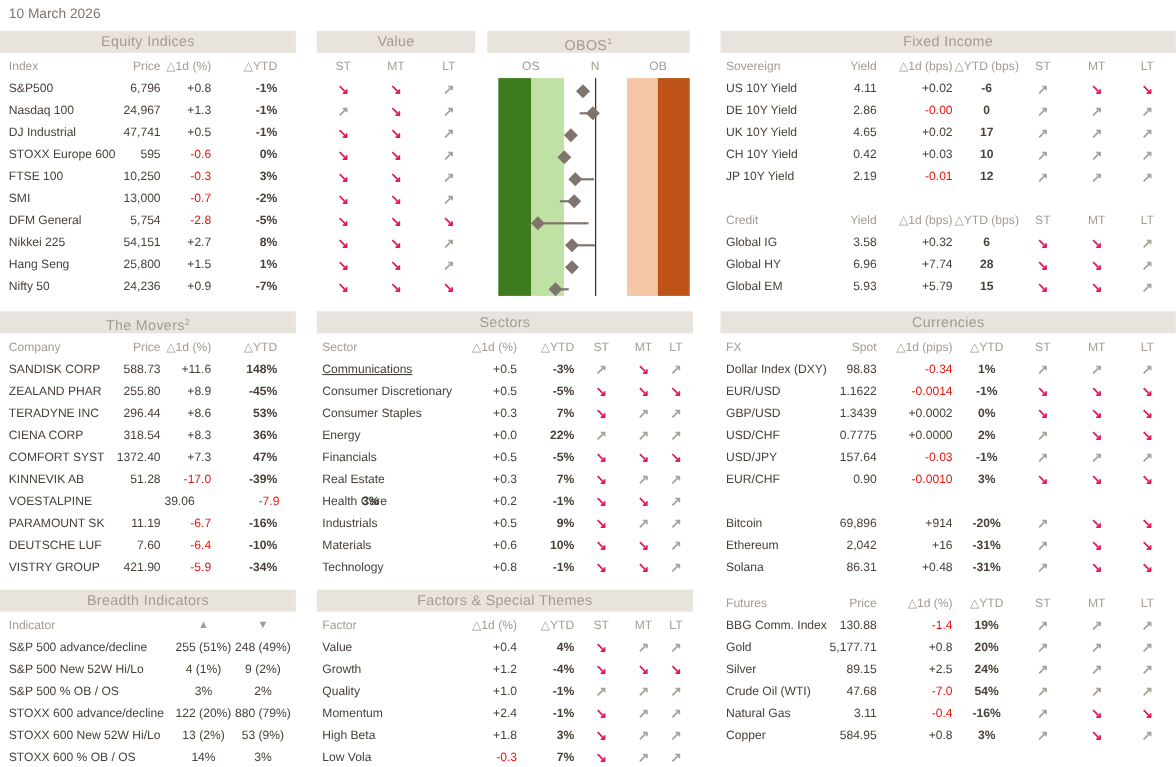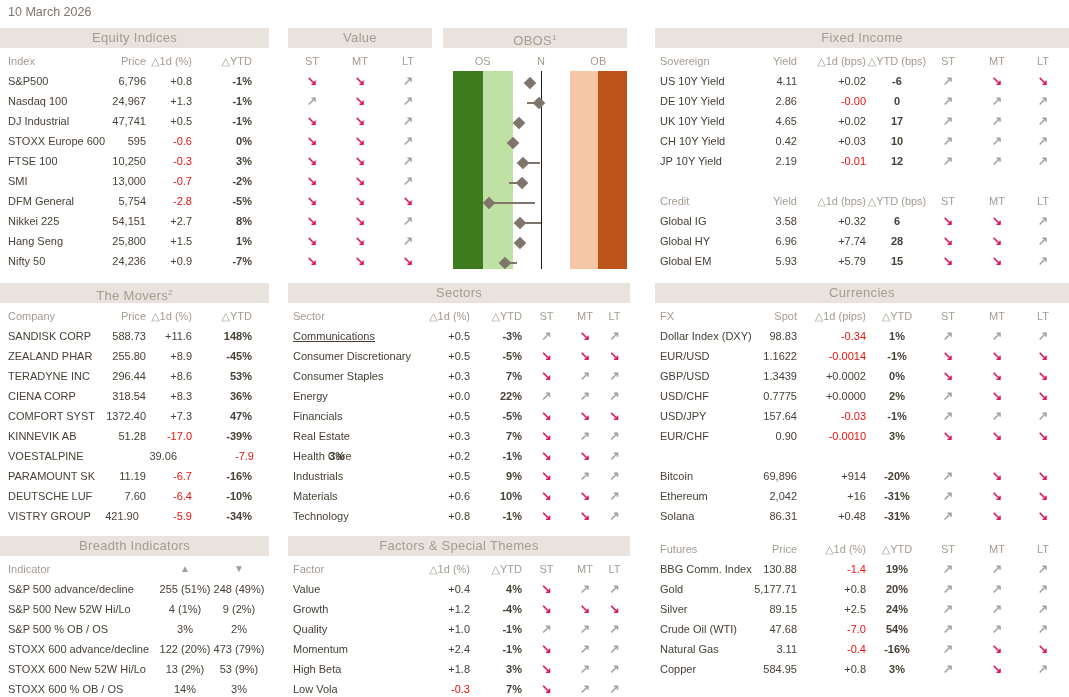--- a/index.html
+++ b/index.html
@@ -360,21 +360,21 @@
           <span class="cell ar ytd" style="width: 60px;">-16%</span>
         </div>
         <div class="t-row" style="padding-left: 8px;">
           <span class="cell al" style="width: 90px;">DEUTSCHE LUF</span>
           <span class="cell ar" style="width: 48px;">7.60</span>
           <span class="cell ar neg" style="width: 46px;">-6.4</span>
           <span class="cell ar ytd" style="width: 60px;">-10%</span>
         </div>
         <div class="t-row" style="padding-left: 8px;">
           <span class="cell al" style="width: 90px;">VISTRY GROUP</span>
-          <span class="cell ar" style="width: 48px; text-align: center;">421.90</span>
+          <span class="cell ar" style="width: 48px;">421.90</span>
           <span class="cell ar neg" style="width: 46px;">-5.9</span>
           <span class="cell ar ytd" style="width: 60px;">-34%</span>
         </div>
       </div>
     </section>
   <section class="panel" style="left:288px;top:283px;width:342px">
       <div class="panel-title">Sectors</div>
       <div class="content">
         <div class="t-row t-hdr" style="padding-left: 5px;">
           <span class="cell al" style="width: 132px;">Sector</span>
@@ -581,21 +581,21 @@
           <span class="cell ac" style="width: 54px;">9 (2%)</span>
         </div>
         <div class="t-row" style="padding-left: 8px;">
           <span class="cell al" style="width: 150px;">S&amp;P 500 % OB / OS</span>
           <span class="cell ac" style="width: 54px;">3%</span>
           <span class="cell ac" style="width: 54px;">2%</span>
         </div>
         <div class="t-row" style="padding-left: 8px;">
           <span class="cell al" style="width: 150px;">STOXX 600 advance/decline</span>
           <span class="cell ac" style="width: 54px;">122 (20%)</span>
-          <span class="cell ac" style="width: 54px;">473 (79%)</span>
+          <span class="cell ac" style="width: 54px;">880 (79%)</span>
         </div>
         <div class="t-row" style="padding-left: 8px;">
           <span class="cell al" style="width: 150px;">STOXX 600 New 52W Hi/Lo</span>
           <span class="cell ac" style="width: 54px;">13 (2%)</span>
           <span class="cell ac" style="width: 54px;">53 (9%)</span>
         </div>
         <div class="t-row" style="padding-left: 8px;">
           <span class="cell al" style="width: 150px;">STOXX 600 % OB / OS</span>
           <span class="cell ac" style="width: 54px;">14%</span>
           <span class="cell ac" style="width: 54px;">3%</span>

